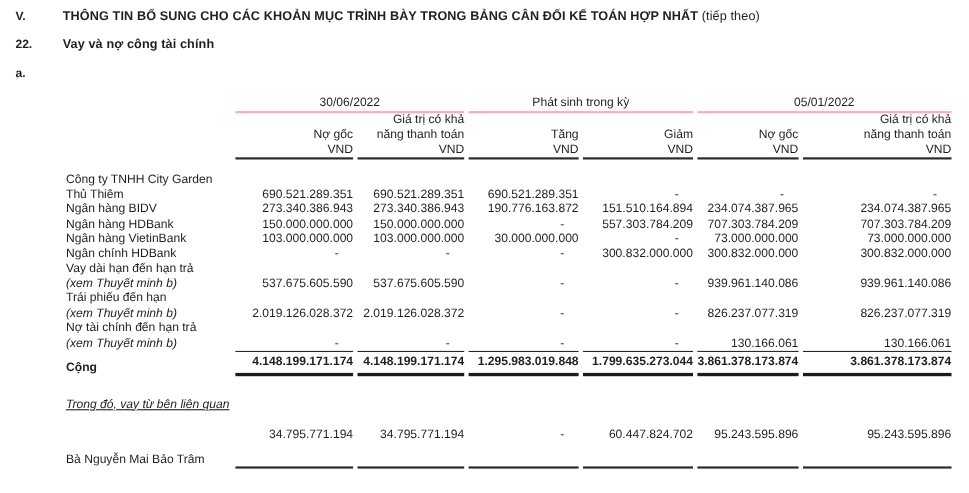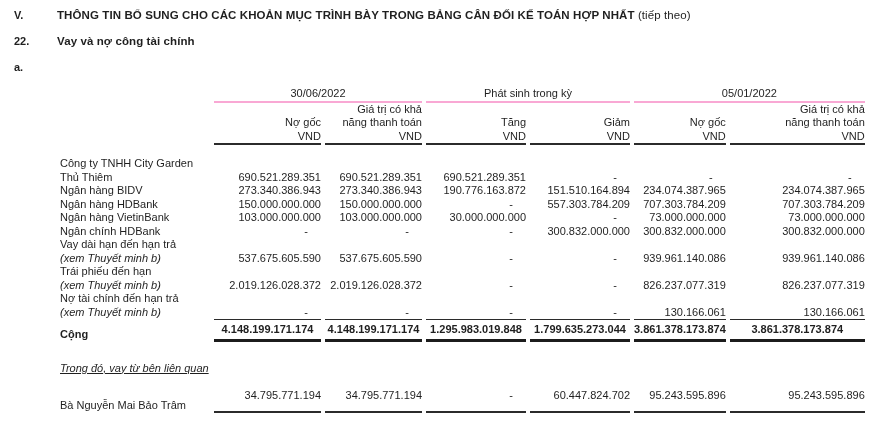--- a/index.html
+++ b/index.html
@@ -50,25 +50,24 @@
   td.lbl { text-align: left; }
   td.val { text-align: right; }
   td.val.dash { padding-right: 13px; }
   tr.first td { padding-top: 12px; }
   tr.total td.val {
     border-top: 1px solid #2b2b2b;
     border-bottom: 3px solid #1c1c1c;
     font-weight: bold;
     padding-top: 3px;
     padding-bottom: 2px;
-    text-align: center;
   }
   tr.total td.lbl { font-weight: bold; }
   td.related-heading { font-weight: bold; font-style: italic; text-decoration: underline; }
-  tr.related td.val { border-bottom: 2px solid #2b2b2b; padding-bottom: 8px; }
+  tr.related td.val { border-bottom: 2px solid #2b2b2b; padding-bottom: 21px; }
   tr.gap td { height: 20px; }
   tr.gap2 td { height: 14px; }
   em.note { }
 </style>
 </head>
 <body>
 
 <div class="page">
 
   <div class="h-row">

